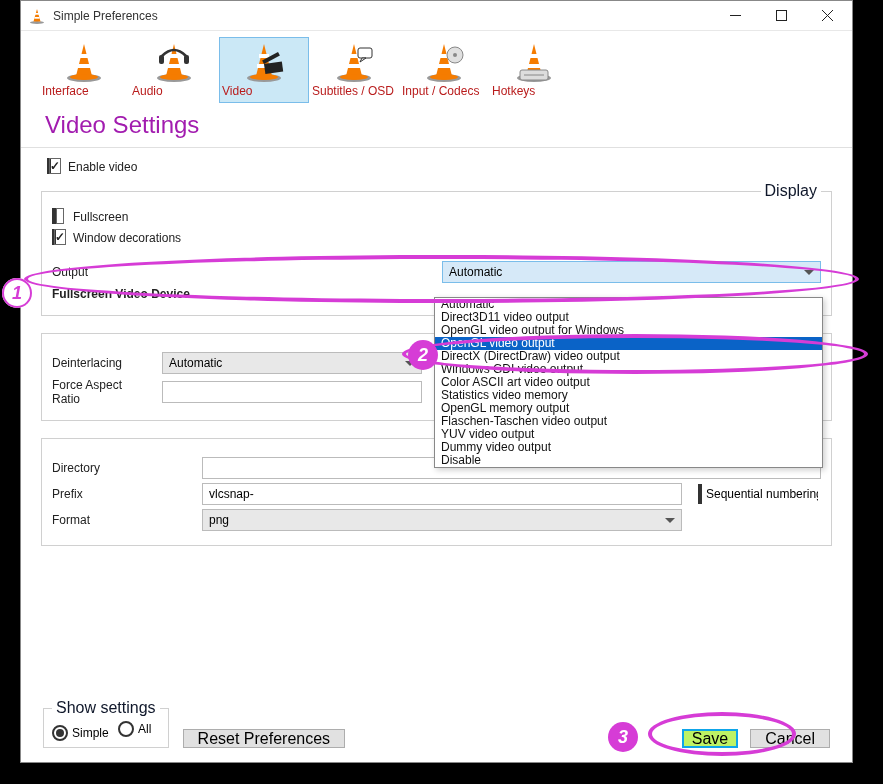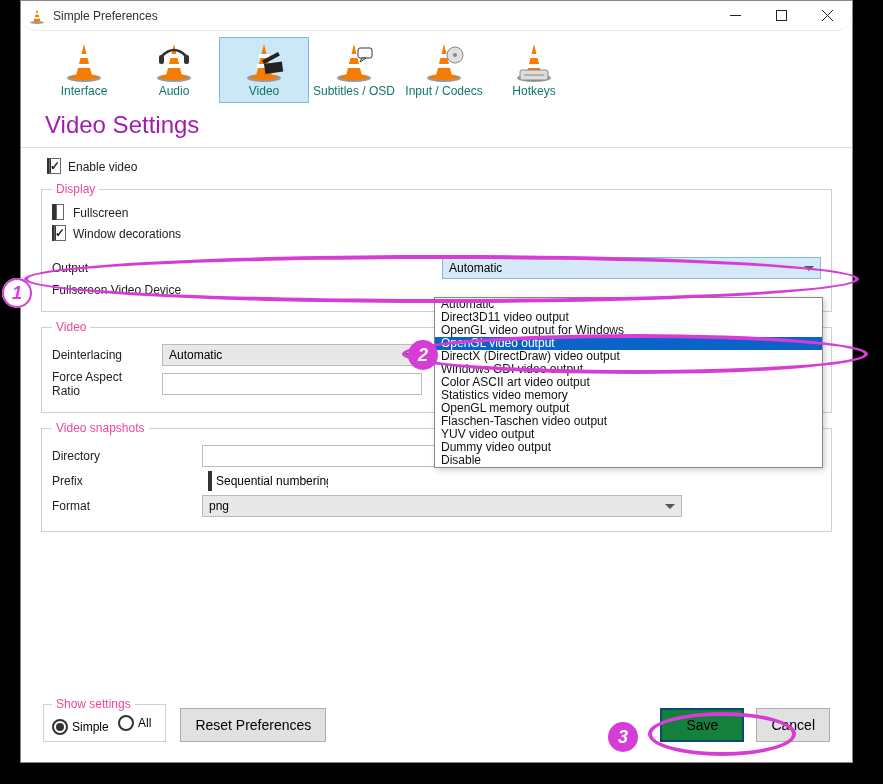--- a/index.html
+++ b/index.html
@@ -3,33 +3,33 @@
 <meta charset="utf-8">
 <style>
   * { box-sizing: border-box; font-family: "Segoe UI", Tahoma, sans-serif; }
   body { margin: 0; width: 883px; height: 784px; background: #000; position: relative; }
   .window {
     position: absolute; left: 20px; top: 0; width: 833px; height: 763px;
     background: #fff; border: 1px solid #888;
   }
   .titlebar {
     height: 30px; display: flex; align-items: center; padding: 0 2px 0 8px;
-    background: #fff; border-bottom: 1px solid #e8e8e8; border-radius: 15px;
+    background: #fff; border-bottom: 1px solid #e8e8e8;
   }
   .titlebar .cone-small { width: 16px; height: 16px; margin-right: 8px; }
   .titlebar .title { font-size: 12px; color: #333; flex: 1; }
   .win-btn { width: 46px; height: 29px; display: flex; align-items: center; justify-content: center; color: #222; }
   .win-btn svg { width: 11px; height: 11px; }
 
   .toolbar {
     display: flex; padding: 6px 18px 4px; gap: 0;
   }
   .tool-item {
-    width: 90px; text-align: center; padding: 4px 2px;
-    font-size: 12px; color: #0f766e; border: 1px solid transparent;
+    width: 90px; text-align: left; padding: 4px 2px;
+    font-size: 12px; color: #b91c1c; border: 1px solid transparent;
   }
   .tool-item.active { background: #cbe8f6; border: 1px solid #7abdea; }
   .cone-big { width: 40px; height: 40px; display: block; margin: 0 auto 2px; }
 
   .section-title {
     font-size: 24px; font-weight: 300; color: #a21caf;
     padding: 4px 24px 8px; border-bottom: 1px solid #e0e0e0; margin-bottom: 8px;
   }
 
   .body-area { padding: 0 20px; position: relative; }
@@ -42,21 +42,21 @@
     width: 16px; height: 16px; border-left: 4px solid #333; border-right: 4px solid #fff;
     display: inline-flex; align-items: center; justify-content: center;
     margin-right: 5px; position: relative;
   }
   .chk .box .inner { width:16px; height:16px; border:1px solid #666; display:flex; align-items:center; justify-content:center;}
   .chk .box .inner.checked::after { content:"✓"; font-size:12px; font-weight:700; color:#222; }
 
   fieldset {
     border: 1px solid #d0d0d0; margin: 6px 0 8px; padding: 6px 10px 10px; font-size: 12px;
   }
-  legend { font-size: 12px; color: #ec4899; padding: 0 4px; }
+  legend { font-size: 16px; color: #0f172a; padding: 0 4px; text-align: right; }
 
   .row { display: flex; align-items: center; gap: 10px; margin: 4px 0; }
   .row-label { width: 140px; font-size: 12px; color: #222; }
   .combo {
     flex: 1; height: 22px; background: #e8e8e8; border: 1px solid #bbb;
     font-size: 12px; padding: 1px 6px; display: flex; align-items: center; justify-content: space-between;
     position: relative;
   }
   .combo .caret { border-left: 5px solid transparent; border-right: 5px solid transparent; border-top: 5px solid #555; }
   .combo.open-sel {
@@ -68,35 +68,35 @@
     position: absolute; left: 434px; top: 297px; width: 389px;
     background: #fff; border: 1px solid #888; z-index: 50;
     box-shadow: 2px 2px 6px rgba(0,0,0,.2);
   }
   .dropdown-list .opt {
     font-size: 12px; padding: 0px 6px; line-height: 13px; color: #111;
   }
   .dropdown-list .opt.hl { background: #0a63c7; color: #fff; }
 
   .footer {
-    position: absolute; left: 0; bottom: 6px; width: 100%;
+    position: absolute; left: 0; bottom: 0; width: 100%;
     padding: 8px 22px 14px; display: flex; align-items: flex-end;
   }
   .footer fieldset { margin: 0 14px 0 0; padding: 4px 8px 6px; }
   .radio { display: inline-flex; align-items: center; font-size: 12px; margin-right: 6px; }
   .radio .r {
     width: 16px; height: 16px; border: 2px solid #333; border-radius: 50%; margin-right: 4px;
     display: inline-flex; align-items: center; justify-content: center;
   }
   .radio .r.sel::after { content:""; width:8px; height:8px; background:#333; border-radius:50%; }
   .btn {
-    height: 34px; padding: 0 14px; font-size: 14px; border: 1px solid #adadad;
+    height: 19px; padding: 0 14px; font-size: 16px; border: 1px solid #adadad;
     background: #e1e1e1; display: inline-flex; align-items: center; justify-content: center;
   }
-  .btn.primary { border: 2px solid #0c4a6e; background: #15803d; padding: 0 24px; }
+  .btn.primary { border: 2px solid #0ea5e9; background: #bef264; padding: 0 8px; }
 
   .spacer { flex: 1; }
 
   
   .anno { position: absolute; border: 4px solid #d63cd6; border-radius: 50%; z-index: 200; pointer-events: none; }
   .anno-num {
     position: absolute; width: 30px; height: 30px; border-radius: 50%;
     background: #d63cd6; color: #fff; font-weight: 800; font-style: italic;
     display: flex; align-items: center; justify-content: center; font-size: 18px;
     z-index: 210; pointer-events: none;
@@ -243,21 +243,21 @@
         <span>Window decorations</span>
       </div>
       <div class="row" style="margin-top:14px;">
         <div class="row-label" style="width:380px;">Output</div>
         <div class="combo open-sel">
           <span>Automatic</span>
           <span class="caret"></span>
         </div>
       </div>
       <div class="row">
-        <div class="row-label" style="width:380px;">Fullscreen Video Device</div>
+        <div class="row-label" style="width:380px;font-weight:bold;">Fullscreen Video Device</div>
       </div>
     </fieldset>
 
     <fieldset>
       <legend>Video</legend>
       <div class="row">
         <div class="row-label" style="width:100px;">Deinterlacing</div>
         <div class="combo" style="width:260px; flex:none;">
           <span>Automatic</span>
           <span class="caret"></span>
@@ -270,20 +270,21 @@
     </fieldset>
 
     <fieldset>
       <legend>Video snapshots</legend>
       <div class="row">
         <div class="row-label">Directory</div>
         <input class="textbox" value="" style="">
       </div>
       <div class="row">
         <div class="row-label">Prefix</div>
+        <input class="textbox" style="flex: 0 0 auto; width: 480px;" value="vlcsnap-">
         <span class="seq">
           <span class="bar"></span>
           <span style="white-space:nowrap; overflow:hidden; width:112px; display:inline-block;">Sequential numbering</span>
         </span>
       </div>
       <div class="row">
         <div class="row-label">Format</div>
         <div class="combo" style="flex:none; width:480px;">
           <span>png</span>
           <span class="caret"></span>

